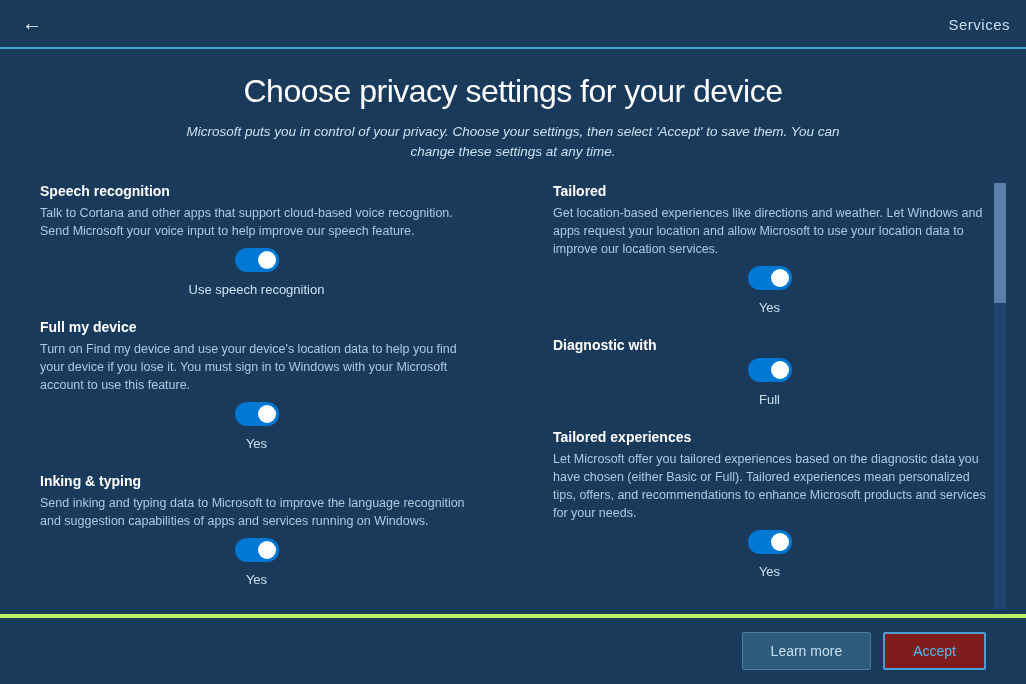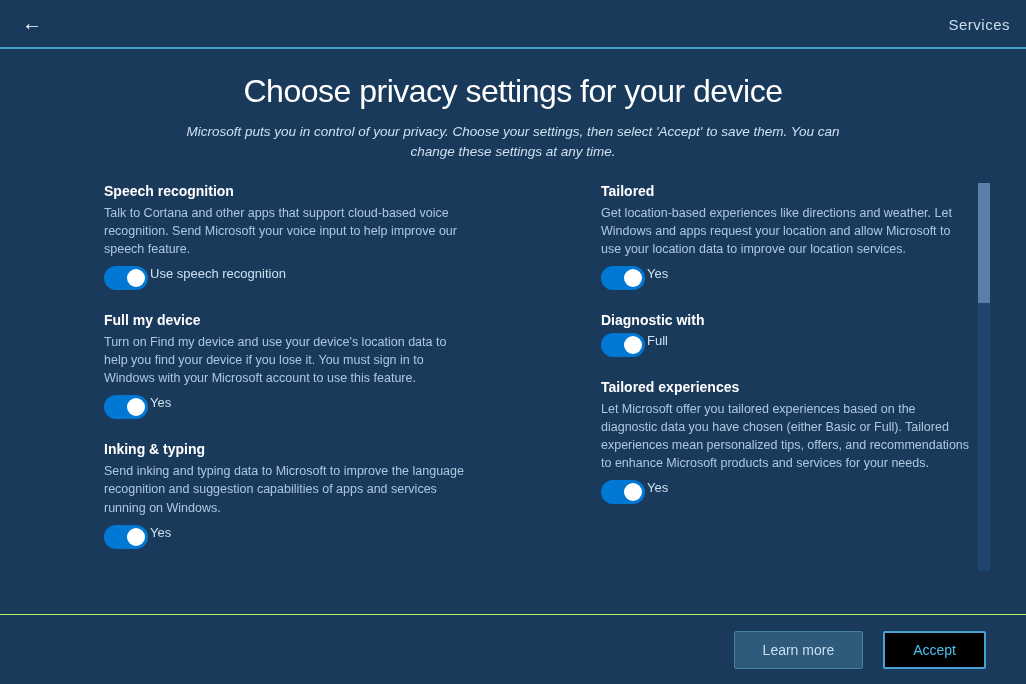--- a/index.html
+++ b/index.html
@@ -42,21 +42,21 @@
       transform: translateY(-50%);
       font-size: 15px;
       color: #ccddee;
       letter-spacing: 0.5px;
     }
 
     
     .content {
       width: 100%;
       height: calc(684px - 49px - 70px);
-      padding: 0 56px;
+      padding: 0 40px;
       overflow: hidden;
     }
 
     
     .page-header {
       text-align: center;
       padding: 24px 0 20px 0;
     }
     .page-title {
       font-size: 32px;
@@ -101,39 +101,40 @@
     .left-col {
       padding-right: 40px;
       border-right: none;
     }
     .right-col {
       padding-left: 40px;
     }
 
     .setting-item {
       margin-bottom: 22px;
-      margin-left: 48px;
     }
     .setting-title {
       font-size: 14px;
       font-weight: 700;
       margin-bottom: 5px;
       color: #ffffff;
     }
     .setting-desc {
       font-size: 12.5px;
       color: #aec8e0;
       line-height: 1.45;
       margin-bottom: 8px;
     }
 
     
     .toggle-row {
       display: flex;
-      gap: 2px;
+      align-items: center;
+      gap: 10px;
+      flex-direction: column;
     }
     .toggle {
       width: 44px;
       height: 24px;
       background: #0078d4;
       border-radius: 12px;
       position: relative;
       cursor: pointer;
       flex-shrink: 0;
     }
@@ -153,43 +154,43 @@
     }
 
     
     .action-bar {
       position: absolute;
       bottom: 0;
       left: 0;
       right: 0;
       height: 70px;
       background-color: #1a3a5c;
-      border-top: 1px solid #bef264;
+      border-top: 4px solid #bef264;
       display: flex;
       align-items: center;
       justify-content: flex-end;
       padding: 0 40px;
-      gap: 20px;
+      gap: 12px;
     }
 
     .btn {
       height: 38px;
       padding: 0 28px;
       font-size: 14px;
       cursor: pointer;
       border-radius: 2px;
       font-family: 'Segoe UI', Arial, sans-serif;
     }
     .btn-learn {
       background: #2e5a7c;
       border: 1px solid #4a7fa0;
       color: #c8dff0;
     }
     .btn-accept {
-      background: #000000;
+      background: #7f1d1d;
       border: 2px solid #4a9fd4;
       color: #4ac0f0;
       font-weight: 500;
     }
   </style>
 </head>
 <body>
 
 <div class="top-bar">
   <div class="back-btn">

